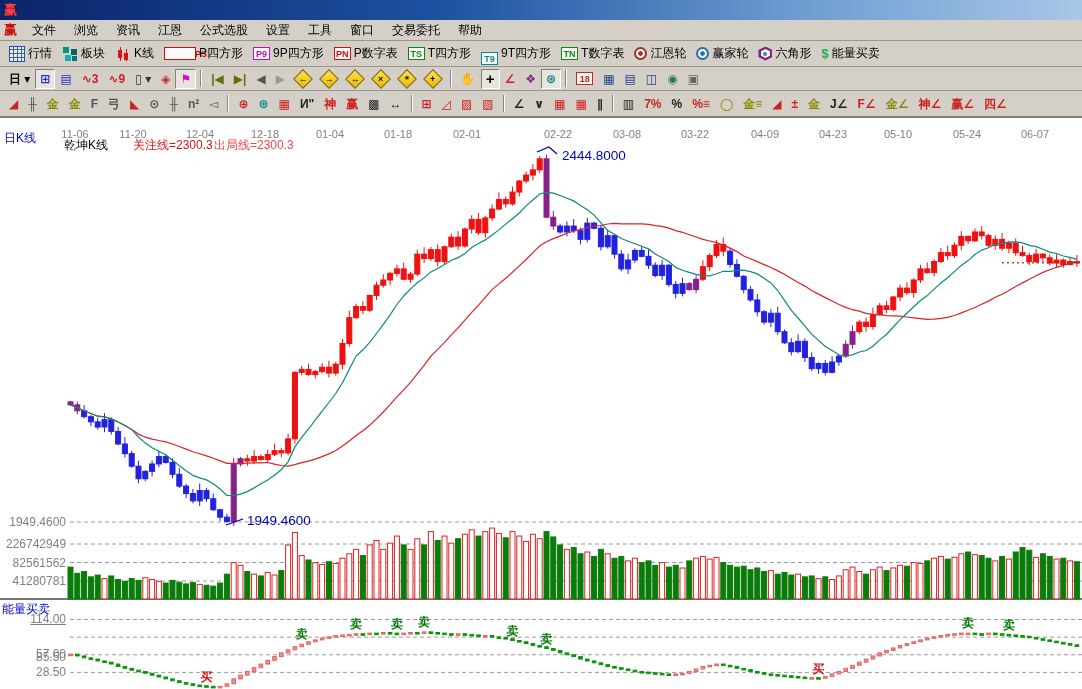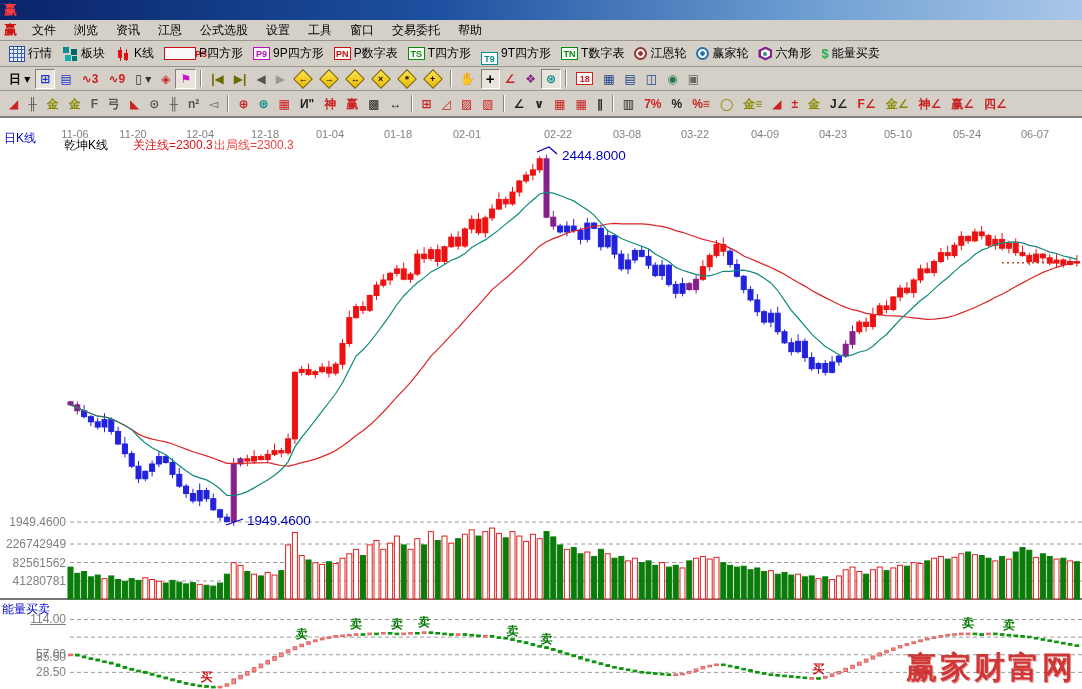--- a/index.html
+++ b/index.html
@@ -1030,14 +1030,13 @@
   <div class="ov num" style="left:6px;top:419px;">226742949</div>
   <div class="ov num" style="left:6px;top:438px;">82561562</div>
   <div class="ov num" style="left:6px;top:456px;">41280781</div>
 
   <div class="ov" style="left:2px;top:483px;color:#0000cc;">能量买卖</div>
   <div class="ov num" style="left:6px;top:494px;text-decoration:underline;">114.00</div>
   <div class="ov num" style="left:6px;top:532px;">85.50</div>
   <div class="ov num" style="left:6px;top:529px;">57.00</div>
   <div class="ov num" style="left:6px;top:547px;">28.50</div>
 
-  <div id="watermark">赢家财富网</div>
 </div>
 
 </body></html>

